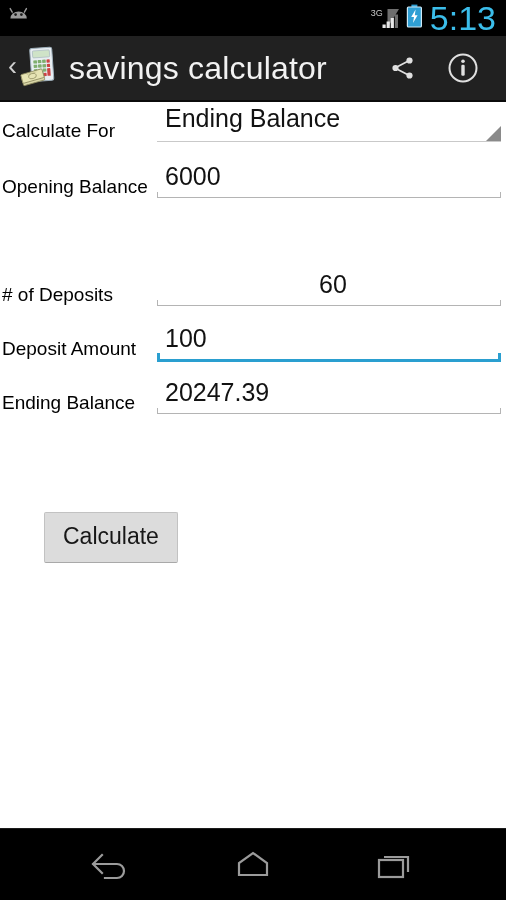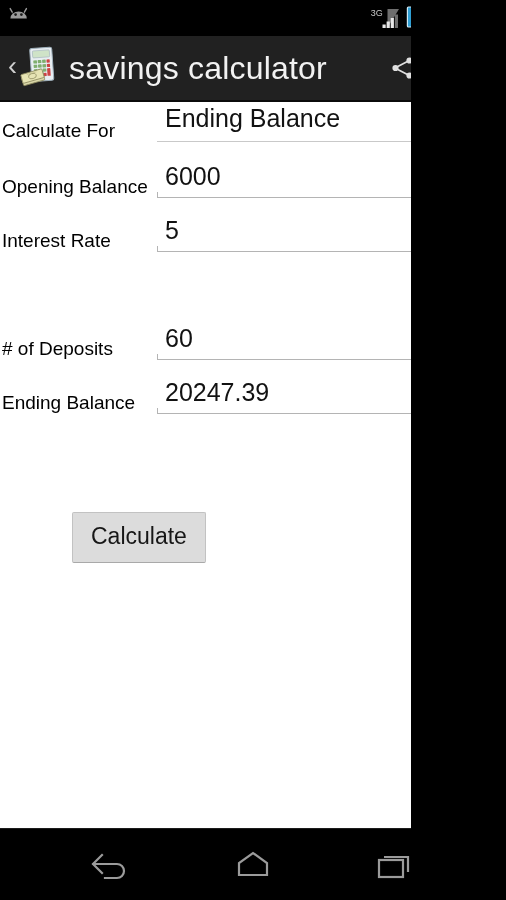--- a/index.html
+++ b/index.html
@@ -6,21 +6,21 @@
     margin: 0;
     padding: 0;
     background: #000;
   }
   body {
     font-family: "Liberation Sans", sans-serif;
     -webkit-font-smoothing: antialiased;
   }
   #screen {
     position: relative;
-    width: 411px;
+    width: 506px;
     height: 900px;
     background: #ffffff;
     overflow: hidden;
   }
 
   
   #status-bar {
     position: absolute;
     left: 0; top: 0;
     width: 506px; height: 36px;
@@ -160,21 +160,21 @@
   .field.narrow { width: 322px; }
 
   
   #btn-row {
     position: absolute;
     left: 0;
     top: 512px;
     width: 506px;
     display: flex;
     gap: 9px;
-    padding-left: 72px;
+    padding-left: 44px;
     box-sizing: border-box;
   }
   .btn {
     background: #dcdcdc;
     border: 1px solid #c2c2c2;
     border-bottom-color: #a9a9a9;
     border-radius: 2px;
     font-size: 23px;
     color: #171717;
     padding: 12px 18px 14px 18px;
@@ -306,40 +306,39 @@
     </div>
 
     <div class="row" style="height:54px;">
       <span class="lbl" style="top:16px;">Opening Balance</span>
       <div class="field" style="top:4px;">
         <div class="val">6000</div>
         <div class="ul tick"></div>
       </div>
     </div>
 
+
     <div class="row" style="height:54px;">
-      <span class="lbl" style="top:16px;">Interest Rate</span>
-      <div class="field narrow" style="top:4px;">
-        <div class="val">5</div>
-        <div class="ul tick"></div>
-      </div>
-      <span class="pct" style="right:5px; top:20px;">%</span>
-    </div>
-
-    <div class="row" style="height:54px;">
-    </div>
-
-    <div class="row" style="height:54px;">
+    </div>
+
+    <div class="row" style="height:54px;text-align:center;">
       <span class="lbl" style="top:16px;"># of Deposits</span>
       <div class="field" style="top:4px;">
         <div class="val">60</div>
         <div class="ul tick"></div>
       </div>
     </div>
 
+    <div class="row" style="height:54px;">
+      <span class="lbl" style="top:16px;">Deposit Amount</span>
+      <div class="field" style="top:4px;">
+        <div class="val">100</div>
+        <div class="ul blue tick"></div>
+      </div>
+    </div>
 
     <div class="row" style="height:54px;">
       <span class="lbl" style="top:16px;">Ending Balance</span>
       <div class="field" style="top:4px;">
         <div class="val">20247.39</div>
         <div class="ul tick"></div>
       </div>
     </div>
 
   </div>

